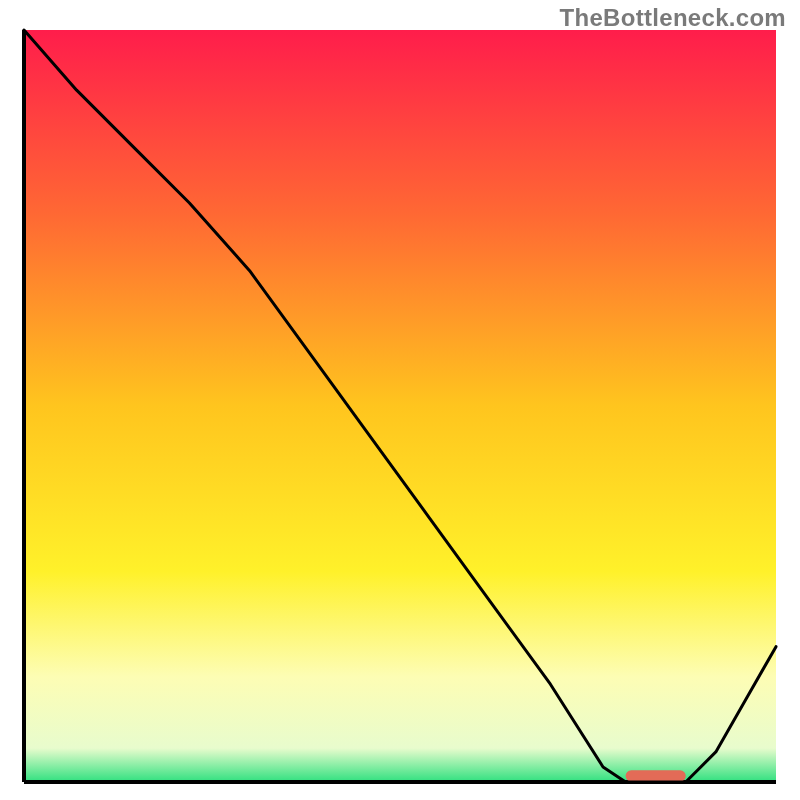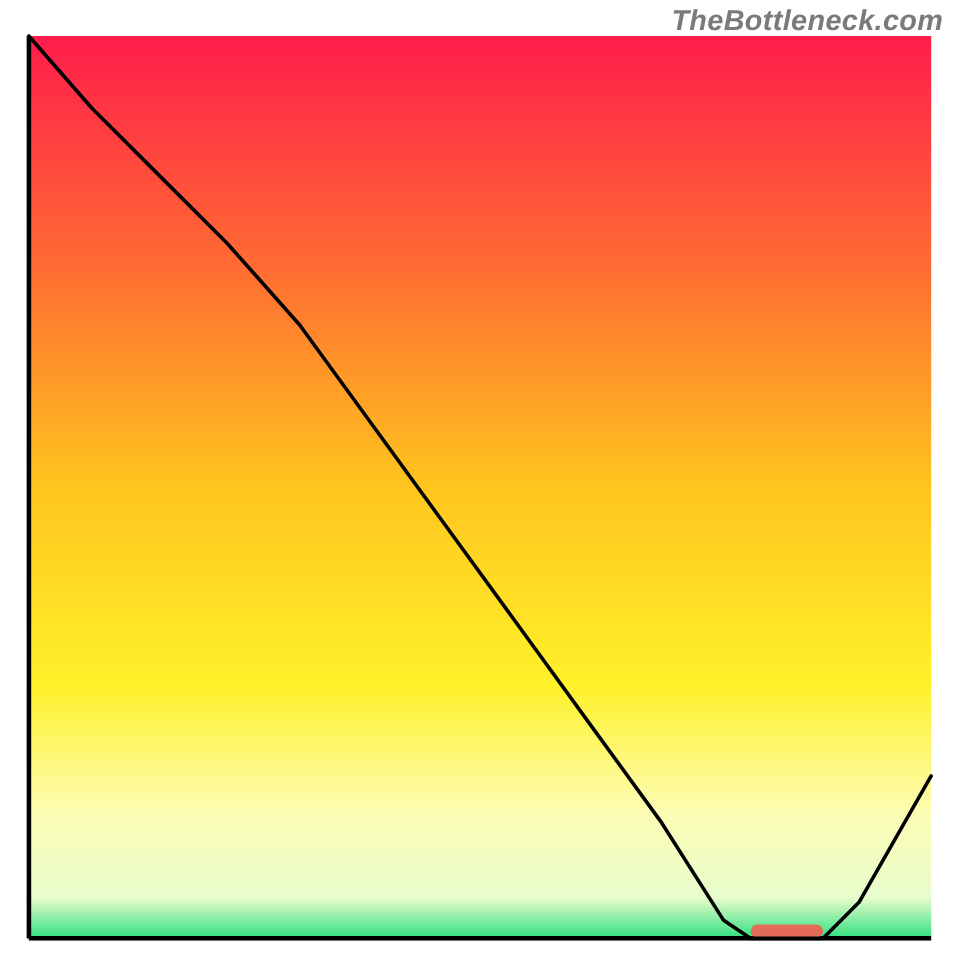--- a/index.html
+++ b/index.html
@@ -18,21 +18,20 @@
   }
   .watermark {
     position: absolute;
     top: 4px;
     right: 14px;
     font-size: 24px;
     font-weight: 600;
     color: #7a7a7a;
     letter-spacing: 0.3px;
     pointer-events: none;
-    font-style: italic;
   }
   .plot-area {
     position: absolute;
     left: 22px;
     top: 28px;
     width: 756px;
     height: 756px;
   }
   .plot-area svg {
     display: block;

